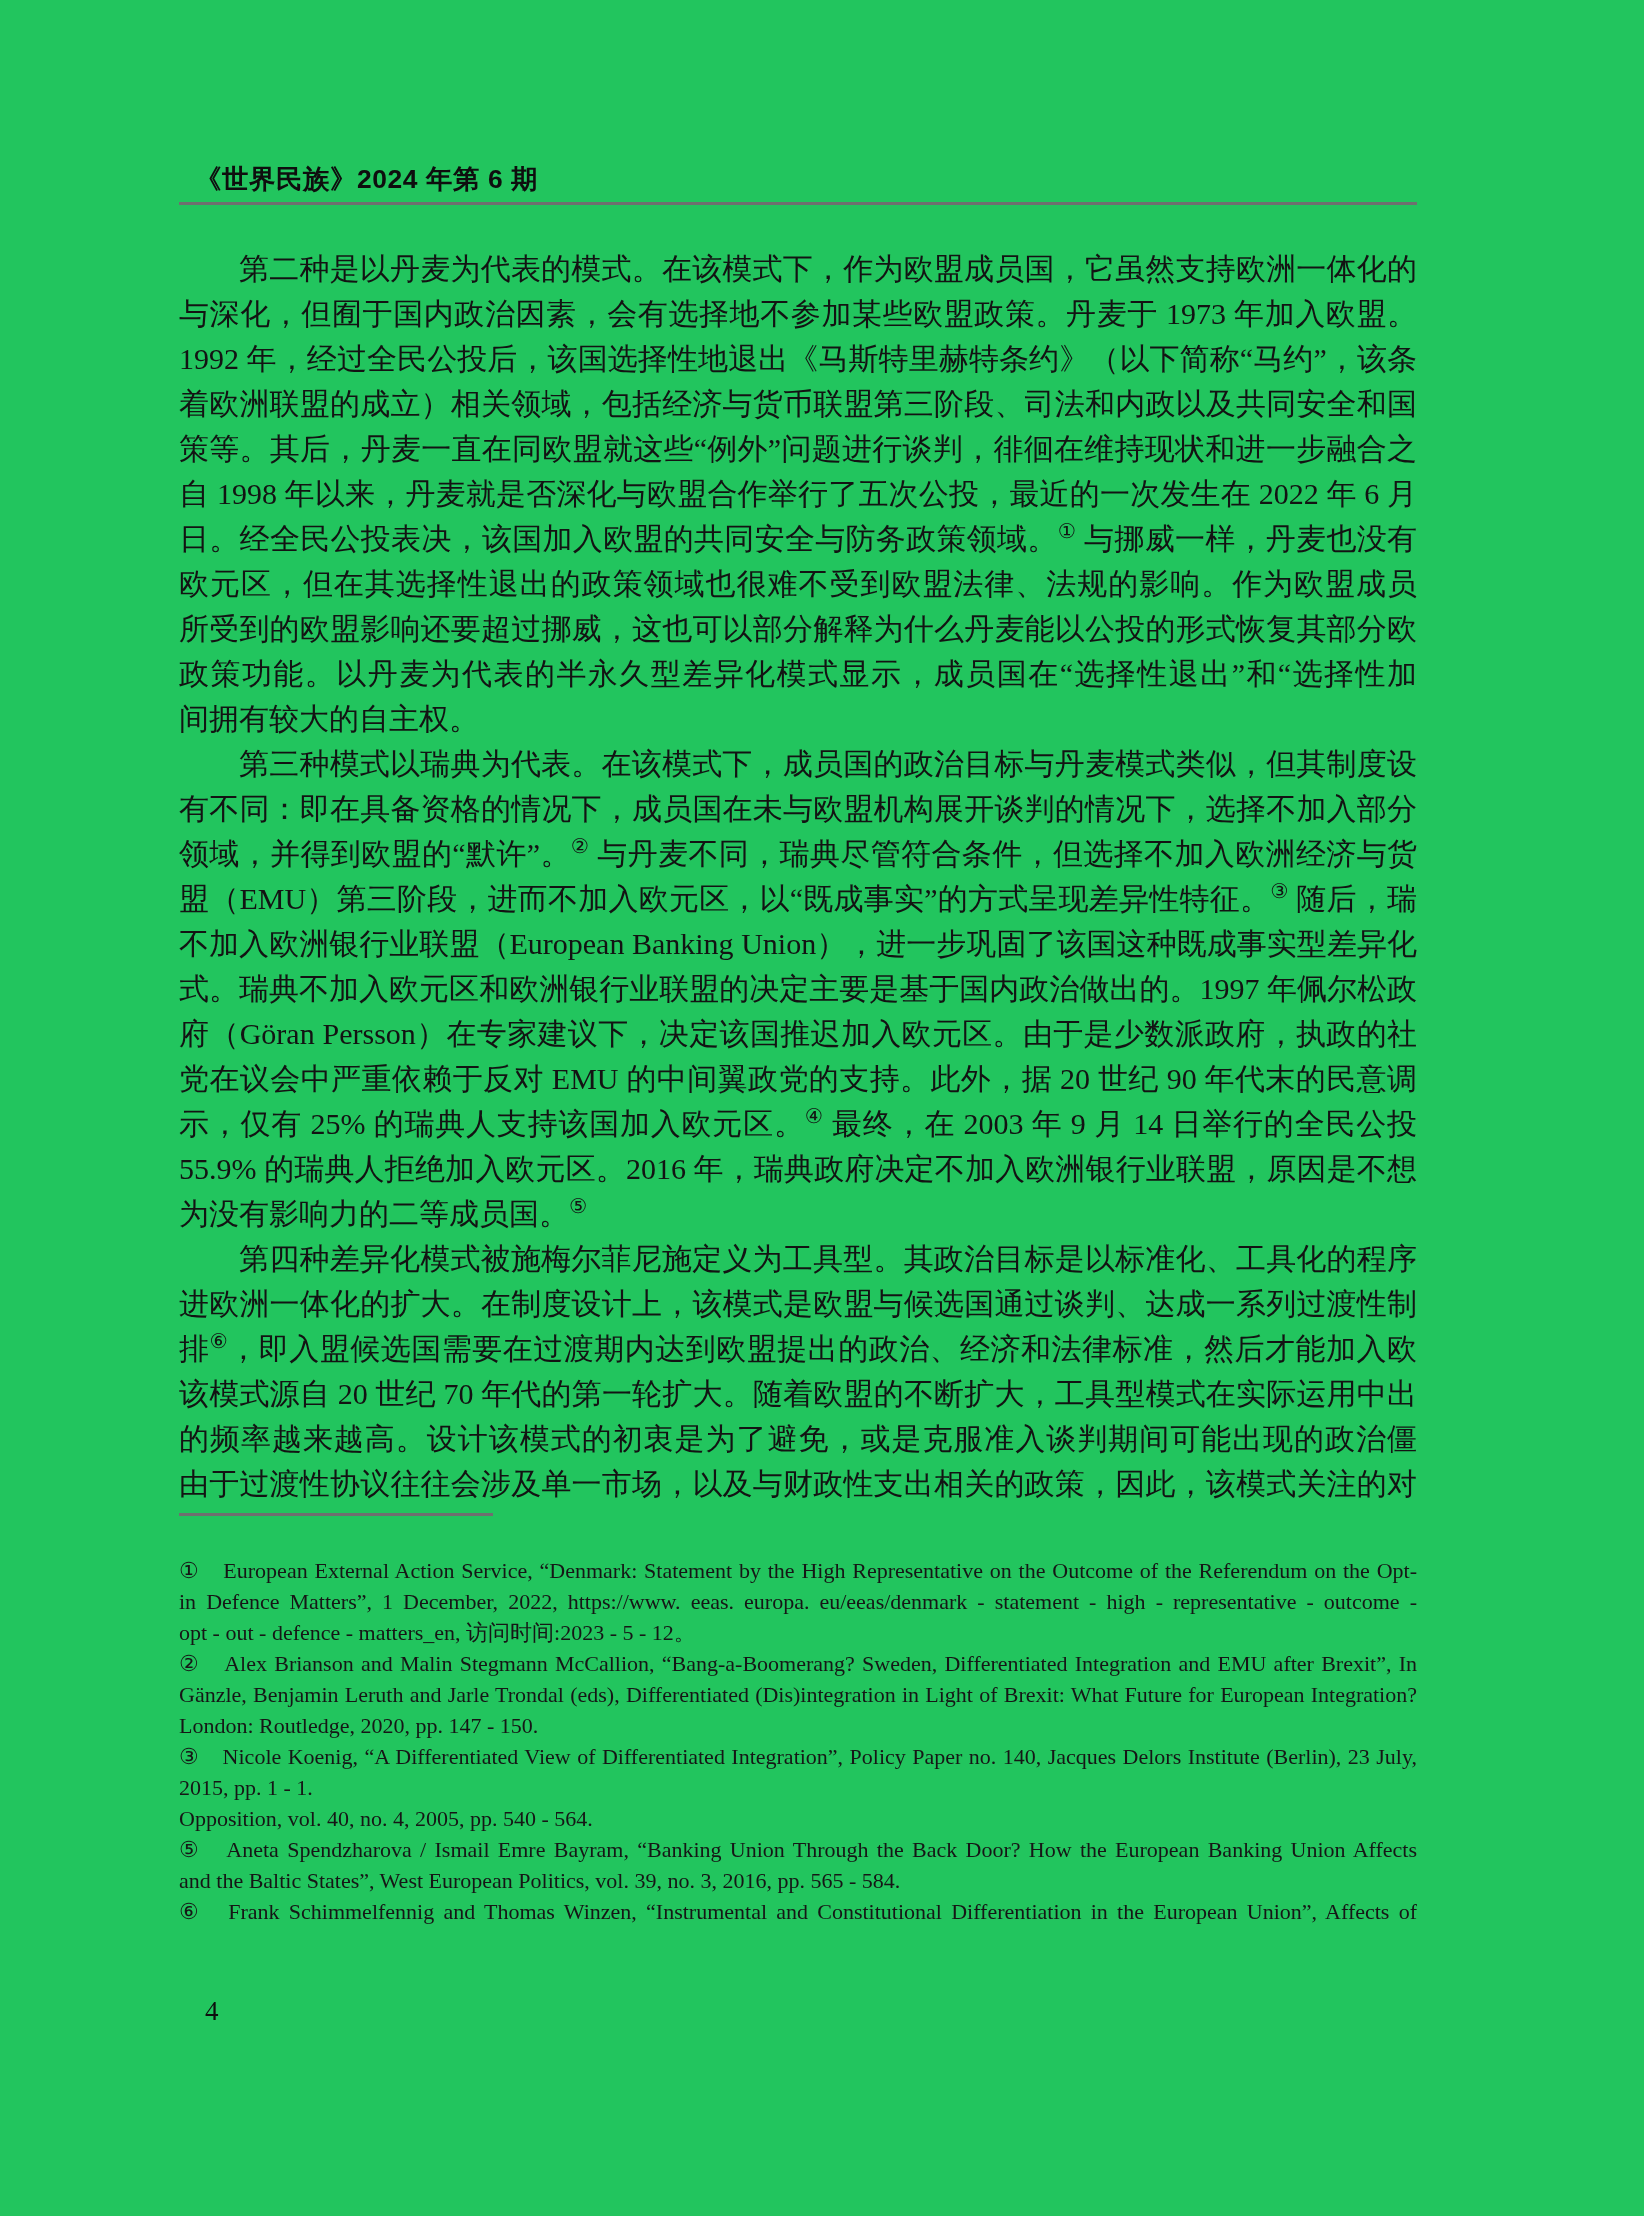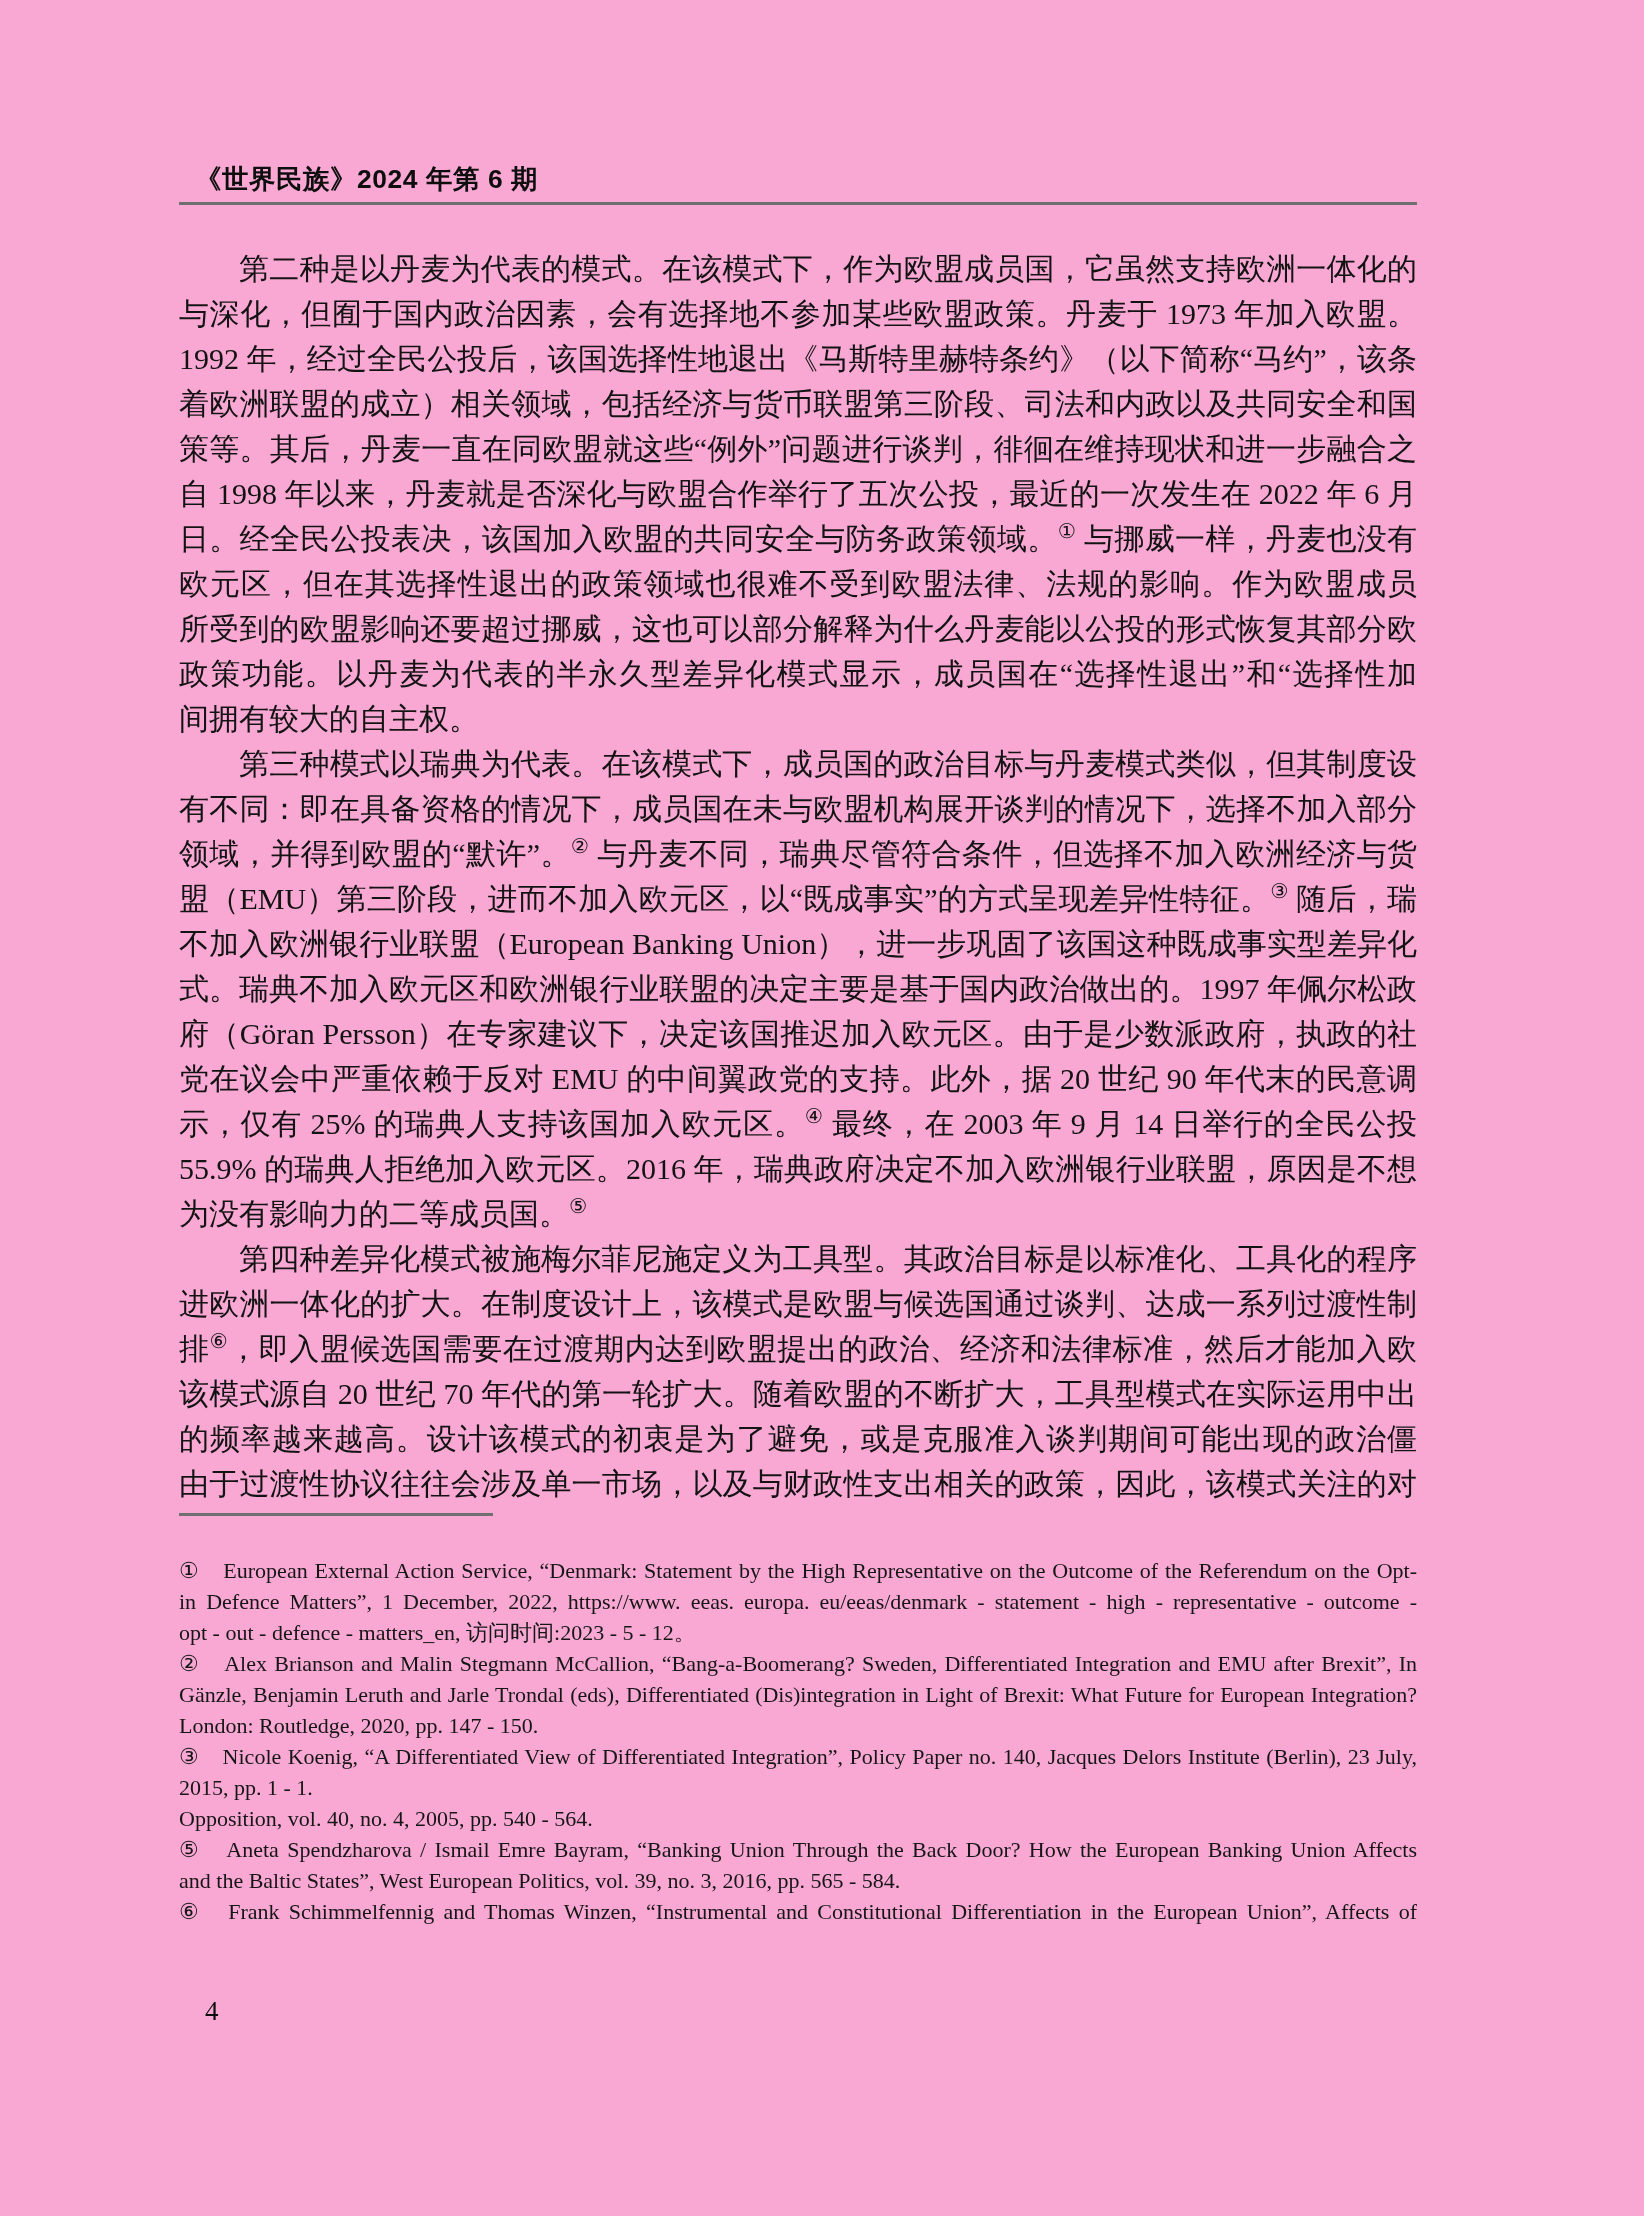--- a/index.html
+++ b/index.html
@@ -3,21 +3,21 @@
 <meta charset="utf-8">
 <style>
   html, body { margin: 0; padding: 0; }
   body {
     width: 1644px; height: 2216px;
     background: #ffffff;
     position: relative;
     font-family: "Liberation Serif", "DejaVu Serif", serif;
     color: #111111;
   }
-  .page { position: absolute; inset: 0; background: #f9a8d4; overflow: hidden; }
+  .page { position: absolute; inset: 0; background: #22c55e; overflow: hidden; }
 
   .journal-header {
     position: absolute; left: 195px; top: 165px;
     font-family: "Liberation Sans", "DejaVu Sans", sans-serif;
     font-weight: 600;
     font-size: 26.4px; line-height: 28px;
     color: #0e0e0e;
     letter-spacing: 0.6px;
   }
   .header-rule {

